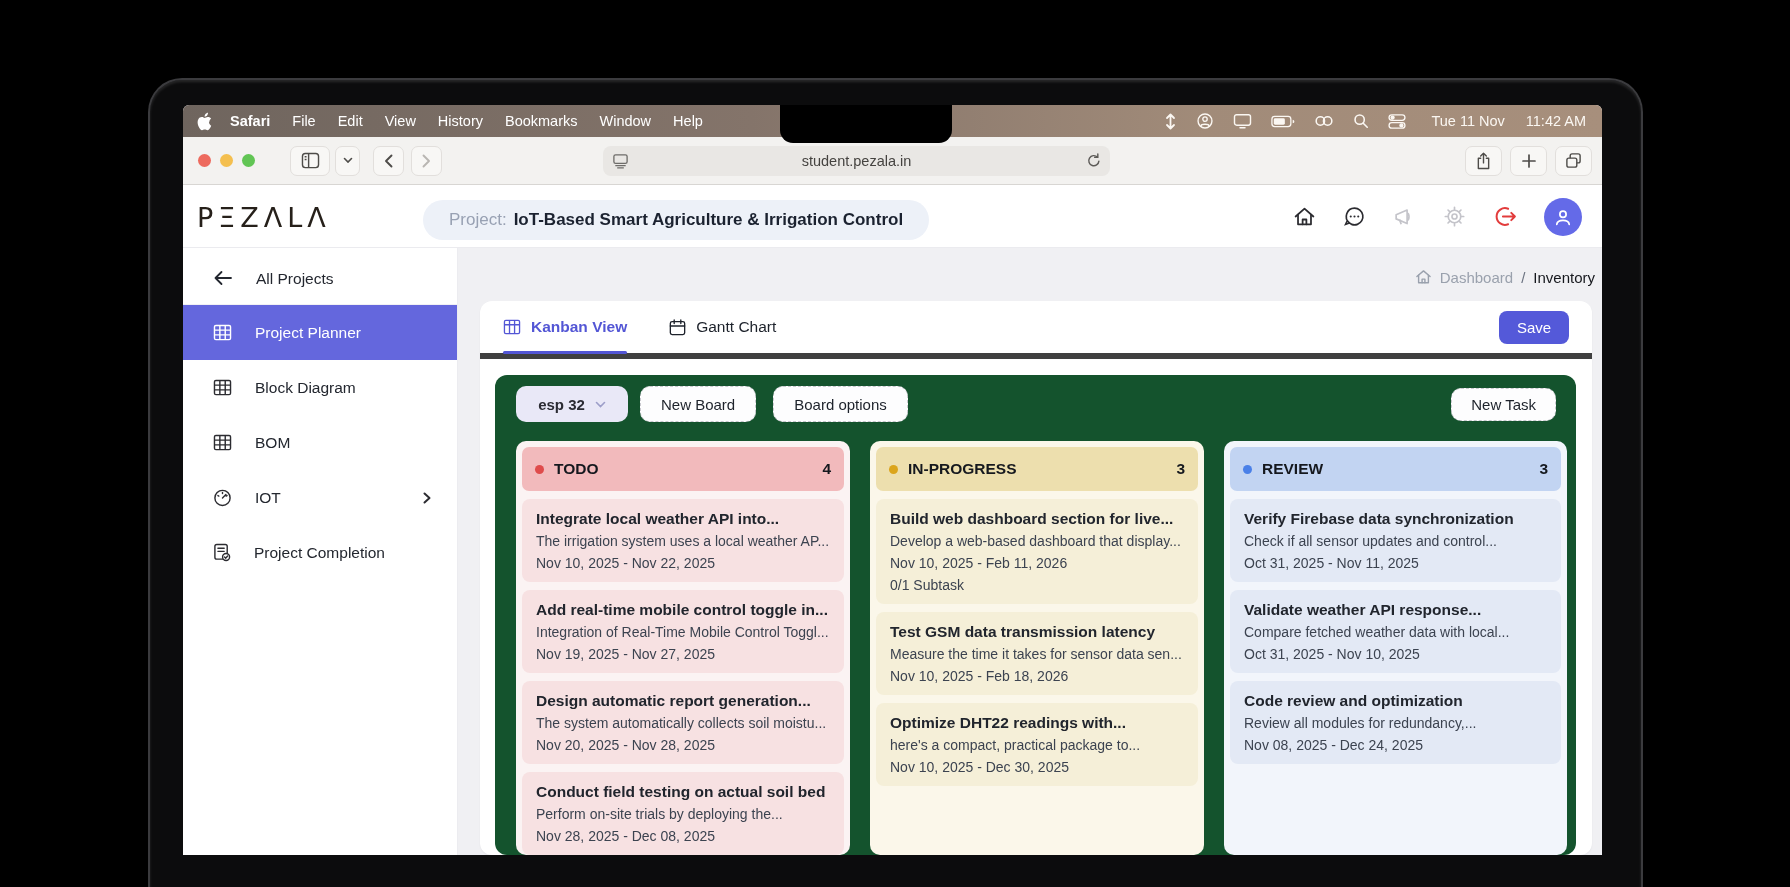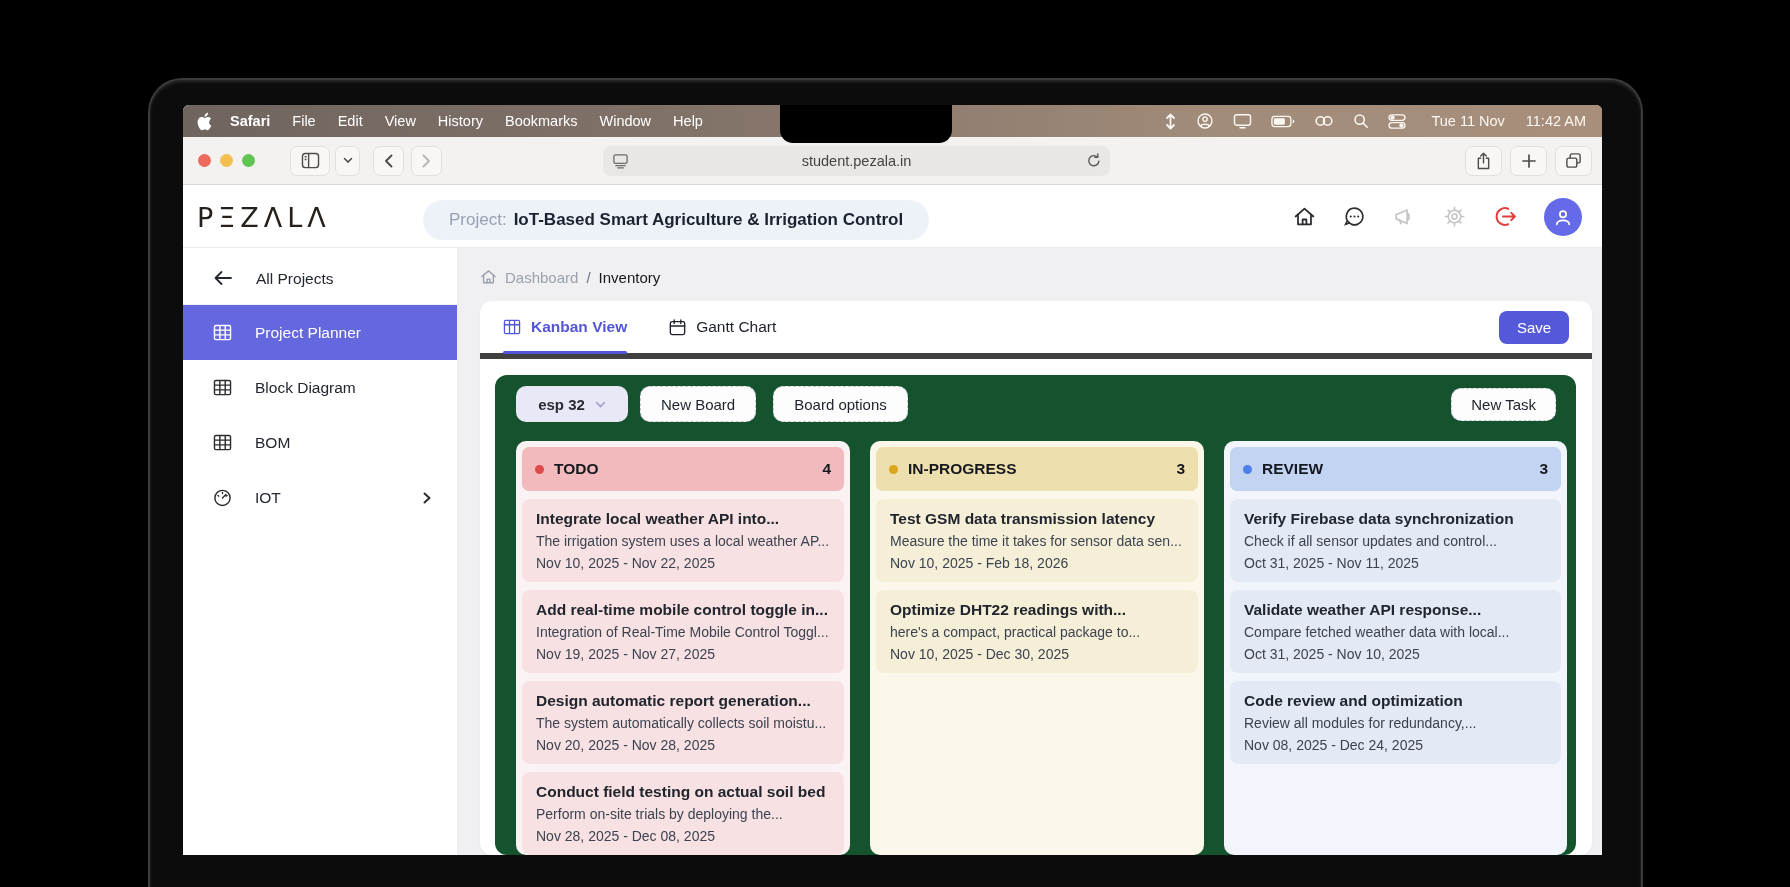--- a/index.html
+++ b/index.html
@@ -75,21 +75,21 @@
   .navitem { display:flex; align-items:center; gap:23px; height:55px; padding-left:30px;
              position:relative; color:#23272f; }
   .navitem .nicon { display:flex; color:#2c2c31; }
   .navitem.active { background:#6467dd; color:#fff; }
   .navitem.active .nicon { color:#fff; }
   .navitem .chev { position:absolute; right:26px; color:#2c2c31; font-weight:bold; }
 
   
   .mainarea { flex:1; background:#f0f0f3; display:flex; flex-direction:column;
               padding:18px 7px 0 22px; min-height:0; }
-  .breadcrumb { display:flex; align-items:center; gap:8px; font-size:15px; height:22px; }
+  .breadcrumb { display:flex; align-items:center; gap:8px; font-size:15px; height:22px;justify-content:flex-end; }
   .breadcrumb .bc1 { color:#9aa1ad; } .breadcrumb .sep { color:#6b7280; }
   .breadcrumb .bc2 { color:#16181d; font-weight:500; }
   .bc-home { color:#9aa1ad; display:flex; }
 
   .panel { margin-top:13px; background:#fff; border-radius:12px; width:1112px; flex:1;
            box-shadow:0 1px 2px rgba(20,20,40,.05); display:flex; flex-direction:column;
            min-height:0; overflow:hidden; }
   .tabbar { height:58px; flex:0 0 58px; display:flex; align-items:center; padding:0 23px;
             border-bottom:6px solid #404040; }
   .vtab { height:100%; display:flex; align-items:center; gap:10px; font-size:15.5px;
@@ -373,20 +373,31 @@
                 <path d="M10 10.5l3.6-3.6M5.2 8l.9.5M10 4.8v1M14.8 8l-.9.5"></path>
               </svg>
         </span>
         <span>IOT</span>
         <span class="chev">
           <svg width="8" height="12" viewBox="0 0 8 12" stroke="currentColor" stroke-width="2" fill="none" stroke-linecap="round" stroke-linejoin="round">
                 <path d="M1.5 1.5L6.5 6l-5 4.5"></path>
               </svg>
         </span>
       </div>
+      <div class="navitem">
+        <span class="nicon">
+          <svg width="18" height="19" viewBox="0 0 19 20" stroke="currentColor" stroke-width="1.5" fill="none" stroke-linecap="round">
+                <rect x="2" y="1.5" width="13" height="15.5" rx="2"></rect>
+                <path d="M5.2 5.5h6.6M5.2 8.8h6.6"></path>
+                <circle cx="13.8" cy="14.8" r="3.7" fill="#fff"></circle>
+                <path d="M12.2 14.8l1.2 1.2 2-2.2"></path>
+              </svg>
+        </span>
+        <span>Project Completion</span>
+      </div>
     </div>
 
     <div class="mainarea">
       <div class="breadcrumb">
         <span class="bc-home">
           <svg width="17" height="16" viewBox="0 0 18 17" stroke="currentColor" stroke-width="1.5" fill="none" stroke-linecap="round" stroke-linejoin="round">
                 <path d="M2 8l7-6 7 6"></path>
                 <path d="M3.8 6.6v8h10.4v-8"></path>
                 <path d="M7.5 14.6v-3.8h3v3.8"></path>
               </svg>
@@ -460,20 +471,26 @@
               </div>
             </div>
 
             <div class="kcol c-prog">
               <div class="khead">
                 <span class="kdot"></span>
                 <span>IN-PROGRESS</span>
                 <span class="kcount">3</span>
               </div>
               <div class="kcard">
+                <div class="kc-title">Build web dashboard section for live...</div>
+                <div class="kc-desc">Develop a web-based dashboard that display...</div>
+                <div class="kc-date">Nov 10, 2025 - Feb 11, 2026</div>
+                <div class="kc-sub">0/1 Subtask</div>
+              </div>
+              <div class="kcard">
                 <div class="kc-title">Test GSM data transmission latency</div>
                 <div class="kc-desc">Measure the time it takes for sensor data sen...</div>
                 <div class="kc-date">Nov 10, 2025 - Feb 18, 2026</div>
               </div>
               <div class="kcard">
                 <div class="kc-title">Optimize DHT22 readings with...</div>
                 <div class="kc-desc">here's a compact, practical package to...</div>
                 <div class="kc-date">Nov 10, 2025 - Dec 30, 2025</div>
               </div>
             </div>

